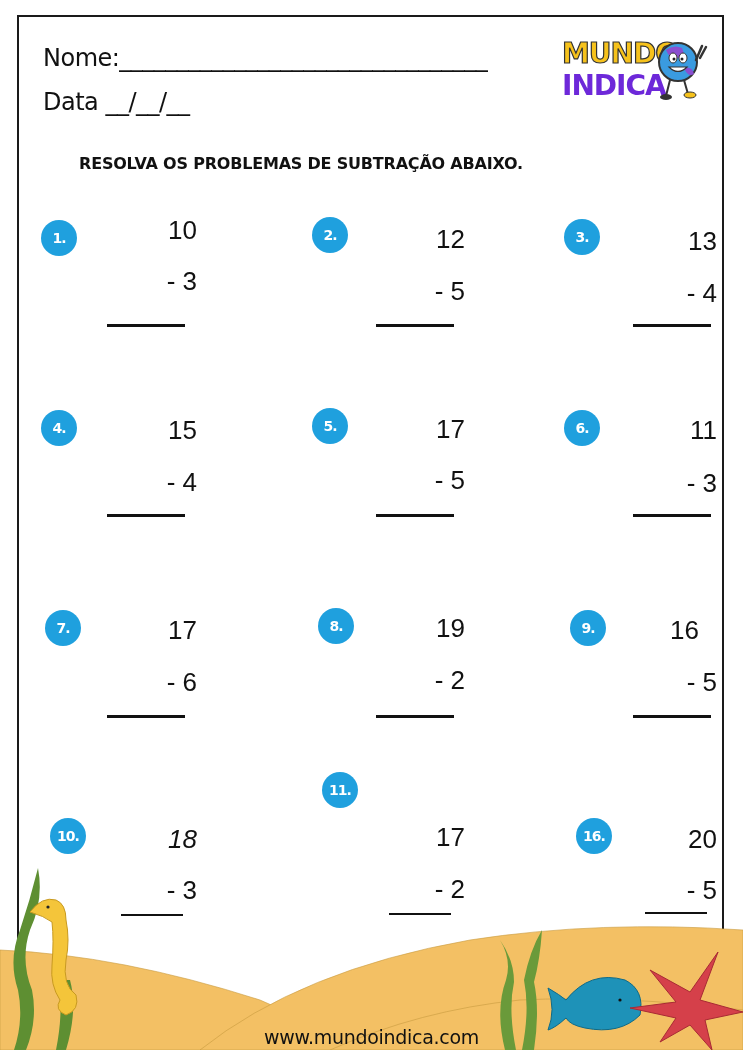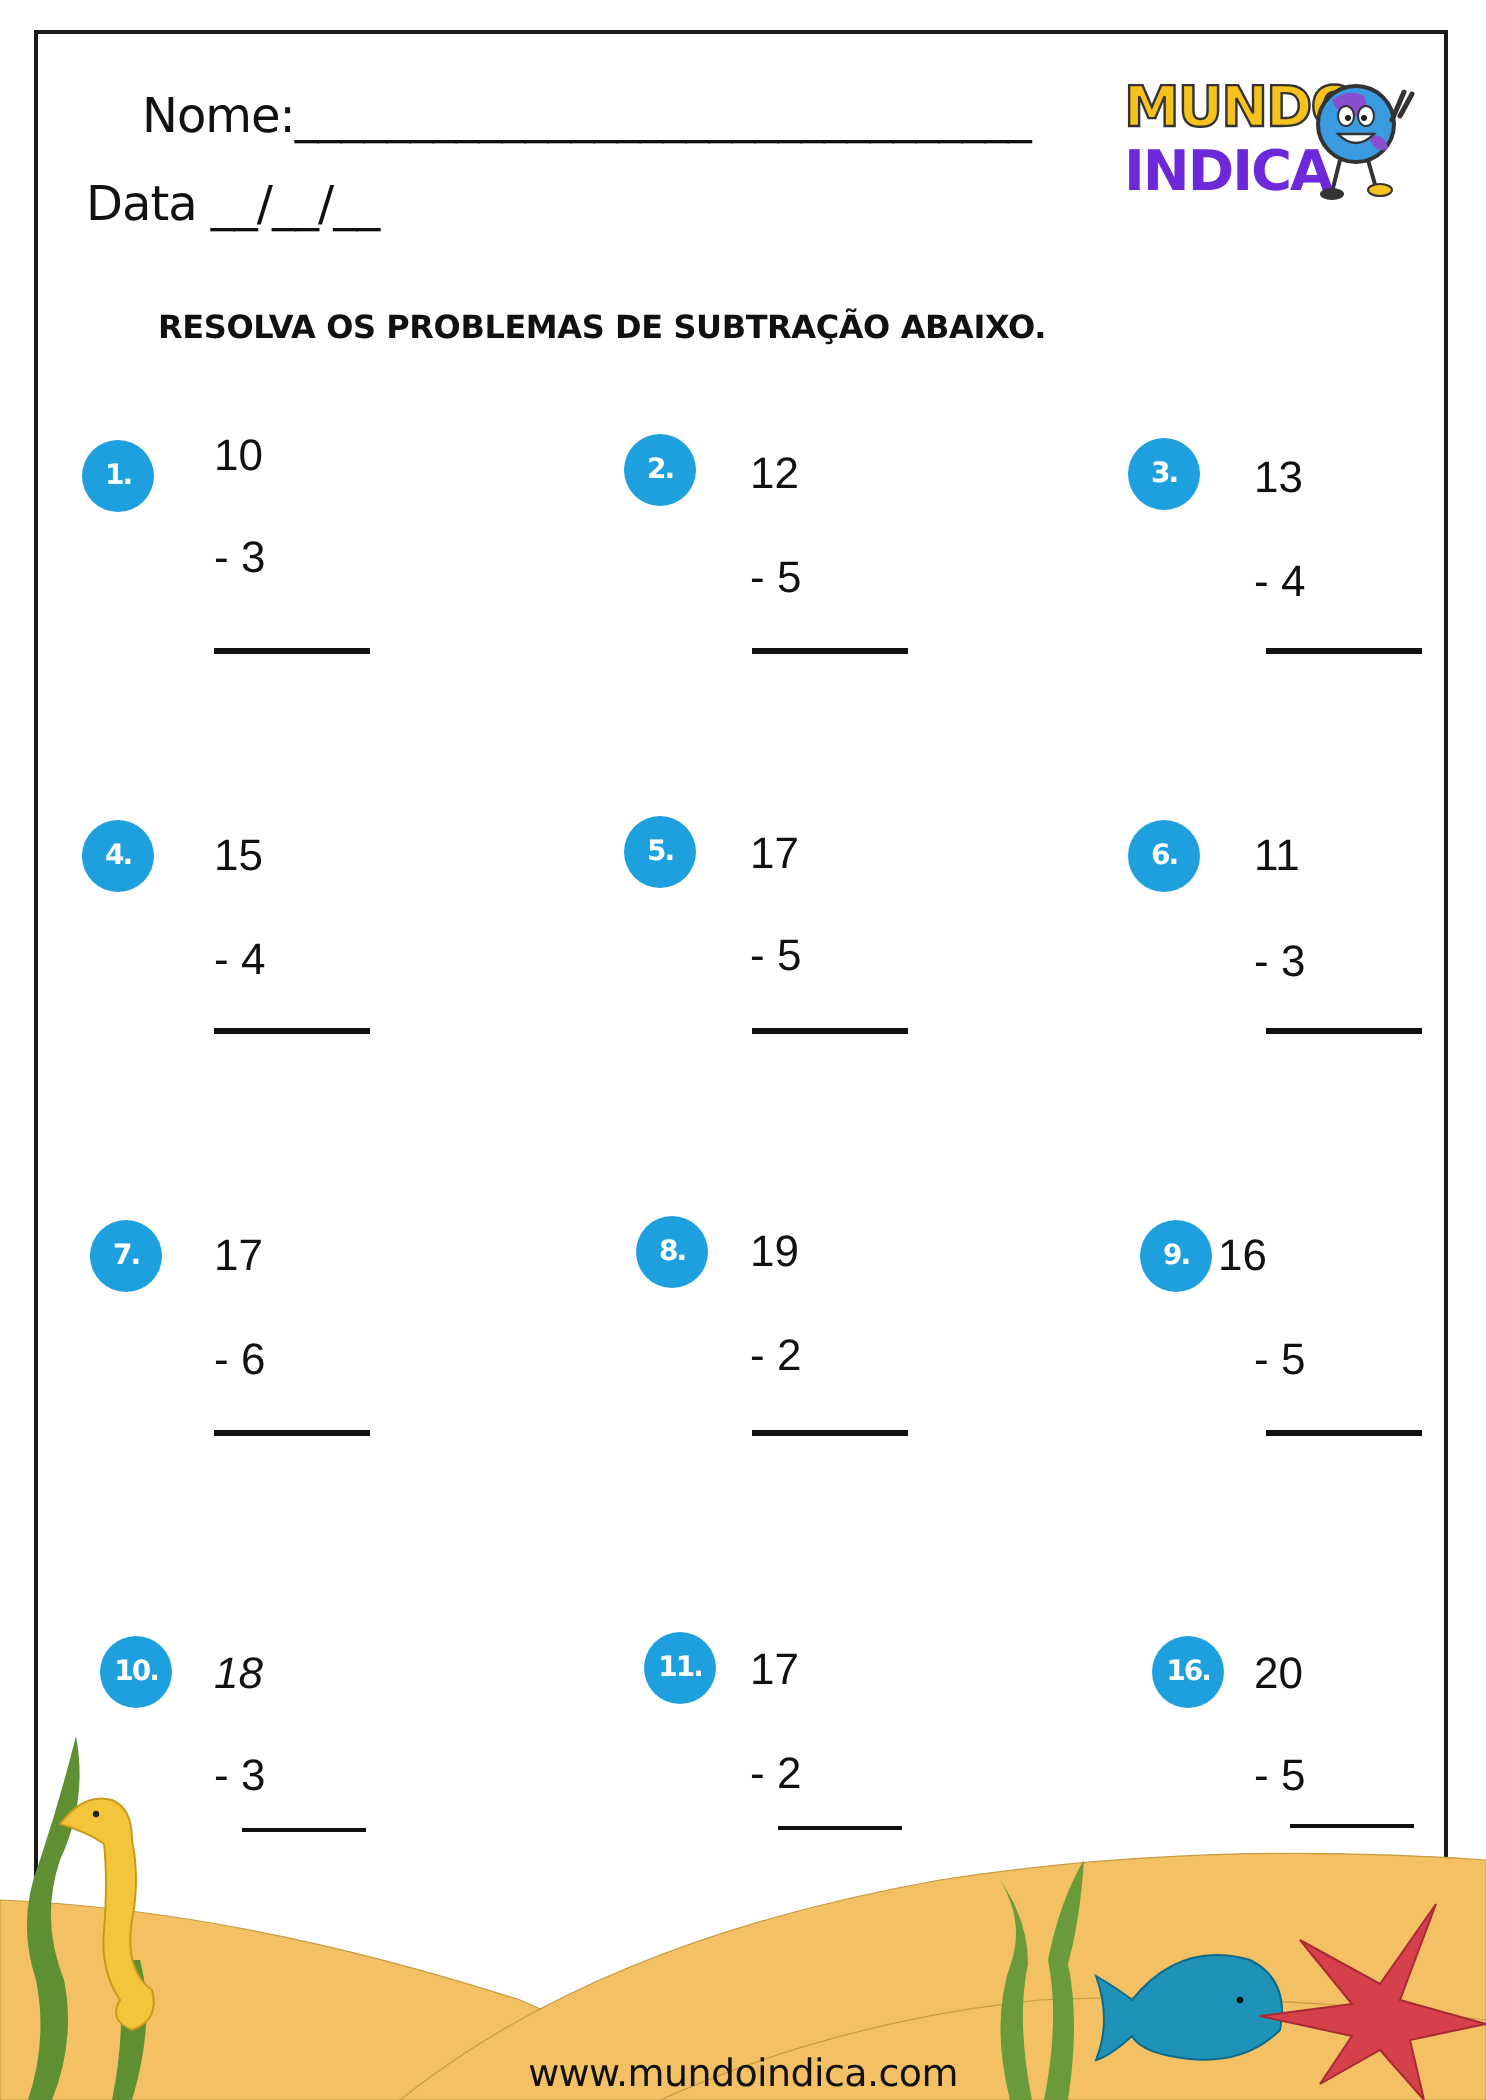--- a/index.html
+++ b/index.html
@@ -11,33 +11,33 @@
   .logo { position:absolute; left:560px; top:38px; width:152px; height:66px; }
   .logo .w1, .logo .w2 { position:absolute; font-family:"DejaVu Sans", sans-serif; font-weight:bold;
         font-size:28px; letter-spacing:-1px; line-height:1; }
   .logo .w1 { left:2px; top:2px; color:#f6c21c; -webkit-text-stroke:1.2px #333; }
   .logo .w2 { left:2px; top:34px; color:#6d28d9; }
   .instruction { position:absolute; left:0; width:602px; top:154px; text-align:center;
        font-family:"DejaVu Sans", sans-serif; font-weight:bold; font-size:16px; color:#111; letter-spacing:-0.2px; }
   .badge { position:absolute; width:36px; height:36px; border-radius:50%; background:#1fa0de;
        color:#fff; font-family:"DejaVu Sans", sans-serif; font-weight:bold; font-size:14px;
        display:flex; align-items:center; justify-content:center; letter-spacing:-1px; }
-  .num { position:absolute; width:90px; text-align:left; font-family:"Liberation Sans", sans-serif;
-       font-size:22px; line-height:1; color:#111; }
+  .num { position:absolute; width:90px; text-align:right; font-family:"Liberation Sans", sans-serif;
+       font-size:26px; line-height:1; color:#111; }
   .rule { position:absolute; height:3px; background:#111; width:78px; }
   .scene { position:absolute; left:0; top:860px; width:743px; height:190px; }
   .website { position:absolute; left:0; width:743px; top:1026px; text-align:center;
        font-family:"DejaVu Sans", sans-serif; font-size:19px; color:#111; letter-spacing:-0.3px; }
 </style>
 </head>
 <body>
 
 <div class="frame"></div>
 
-<div class="hdr-line" style="top:44px;margin-left:28px;">Nome:________________________________</div>
+<div class="hdr-line" style="top:44px;">Nome:________________________________</div>
 <div class="hdr-line" style="top:88px;text-align:right;">Data __/__/__</div>
 
 <div class="logo">
   <span class="w1">MUNDO</span>
   <span class="w2">INDICA</span>
   <svg style="position:absolute;left:96px;top:0px;" width="56" height="66" viewBox="0 0 56 66">
     <circle cx="22" cy="24" r="19" fill="#3a9be0" stroke="#333" stroke-width="2"></circle>
     <path d="M10 12 Q18 6 26 10 Q30 18 22 20 Q14 22 10 12Z" fill="#8a4fd0"></path>
     <path d="M28 30 Q36 28 38 36 Q32 40 28 30Z" fill="#8a4fd0"></path>
     <ellipse cx="17" cy="20" rx="4" ry="5" fill="#fff" stroke="#333" stroke-width="1"></ellipse>
@@ -127,21 +127,21 @@
   <g>
     <path d="M718 92 L700 140 L743 152 L705 160 L712 190 L690 165 L660 182 L676 158 L630 148 L676 142 L650 110 L690 132 Z" fill="#d5404a" stroke="#a82a34" stroke-width="1"></path>
   </g>
 </svg>
 
 <div class="badge" style="left:50px;top:818px;">10.</div>
 <div class="num" style="left:107px;top:826px;font-style:italic;">18</div>
 <div class="num" style="left:107px;top:877px;">- 3</div>
 <div class="rule" style="left:121px;top:914px;width:62px;height:2px;"></div>
 
-<div class="badge" style="left:322px;top:816px;">11.</div>
+<div class="badge" style="left:322px;top:772px;">11.</div>
 <div class="num" style="left:375px;top:824px;">17</div>
 <div class="num" style="left:375px;top:876px;">- 2</div>
 <div class="rule" style="left:389px;top:913px;width:62px;height:2px;"></div>
 
 <div class="badge" style="left:576px;top:818px;">16.</div>
 <div class="num" style="left:627px;top:826px;">20</div>
 <div class="num" style="left:627px;top:877px;">- 5</div>
 <div class="rule" style="left:645px;top:912px;width:62px;height:2px;"></div>
 
 <div class="website">www.mundoindica.com</div>

